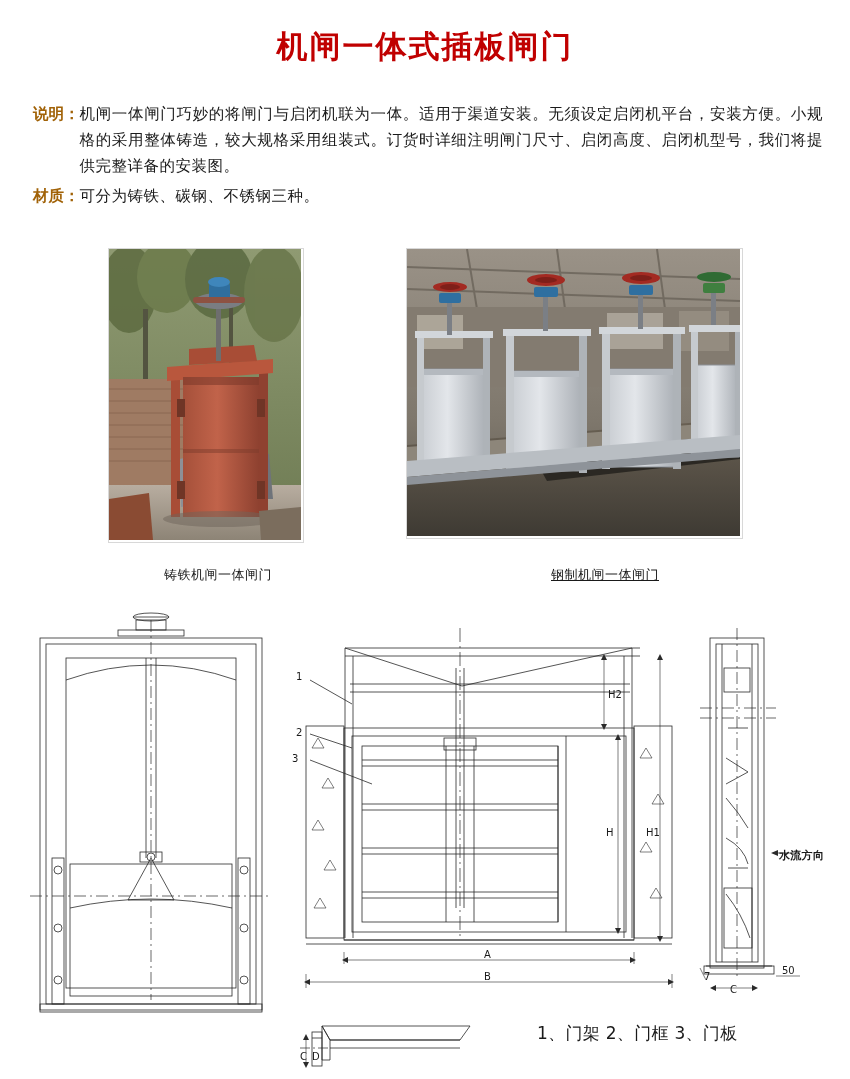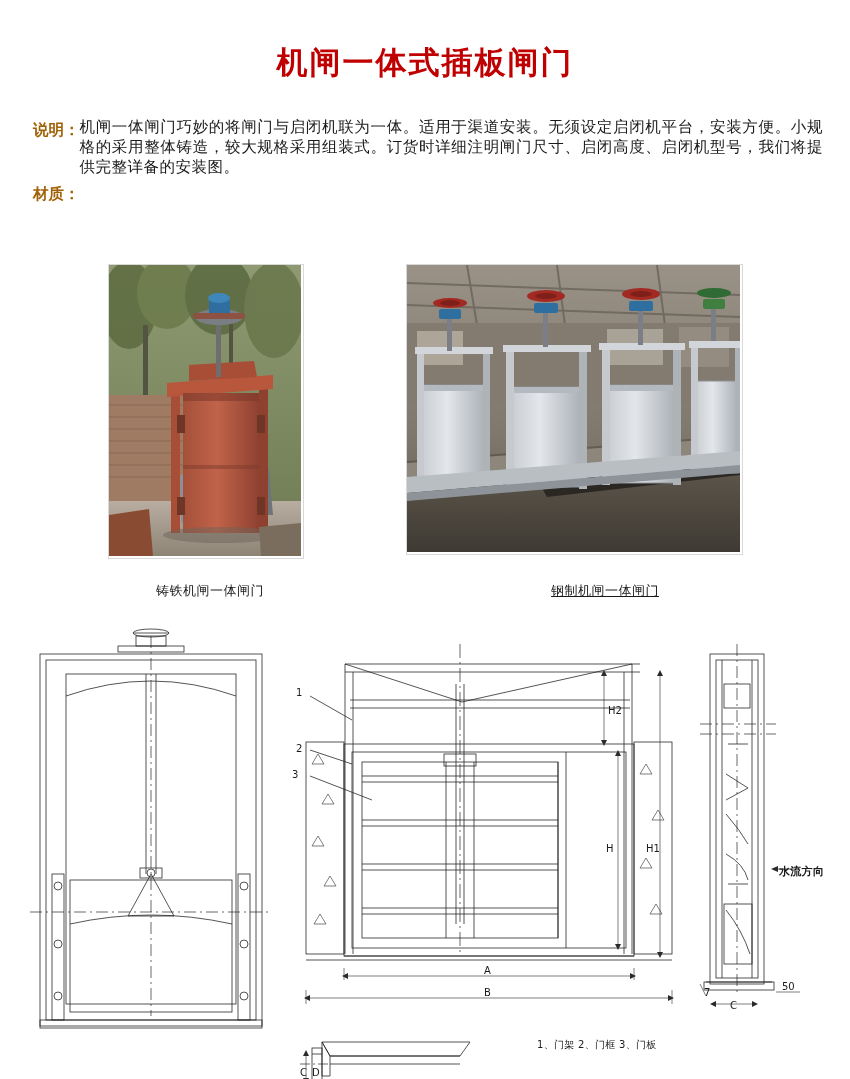--- a/index.html
+++ b/index.html
@@ -12,21 +12,20 @@
     height: 1079px;
     position: relative;
     font-family: "DejaVu Sans", "Liberation Sans", sans-serif;
     color: #1a1a1a;
     overflow: hidden;
   }
   .page {
     position: relative;
     width: 850px;
     height: 866px;
-    margin-top: 16px;
   }
   .title {
     position: absolute;
     top: 26px;
     left: 0;
     width: 850px;
     text-align: center;
     font-size: 31px;
     font-weight: bold;
     color: #c00000;
@@ -46,21 +45,21 @@
   .desc-label {
     color: #a16207;
     font-weight: bold;
     font-size: 15.5px;
     line-height: 26px;
     white-space: nowrap;
     flex: 0 0 auto;
   }
   .desc-text {
     font-size: 15.5px;
-    line-height: 20px;
+    line-height: 26px;
     color: #1a1a1a;
     text-align: justify;
     letter-spacing: 0.5px;
   }
   .photos {
     position: absolute;
     top: 248px;
     left: 0;
     width: 850px;
     height: 300px;
@@ -81,33 +80,33 @@
     top: 0;
     width: 335px;
     height: 289px;
   }
   .caption {
     position: absolute;
     font-size: 13px;
     color: #1a1a1a;
     letter-spacing: 0.5px;
   }
-  .cap1 { left: 156px; top: 566px; }
+  .cap1 { left: 164px; top: 566px; }
   .cap2 { left: 551px; top: 566px; text-decoration: underline; }
 
   .drawings {
     position: absolute;
     left: 0;
     top: 608px;
     width: 850px;
     height: 460px;
   }
   .note-line {
     position: absolute;
-    font-size: 10px;
+    font-size: 17px;
     color: #1a1a1a;
     letter-spacing: 0.3px;
   }
   .legend1 { left: 537px; top: 1022px; }
   .legend2 { left: 537px; top: 1040px; }
   .flowdir { left: 779px; top: 848px; font-size: 11px; font-weight: bold; }
 
   svg { display: block; }
   text { font-family: "DejaVu Sans", "Liberation Sans", sans-serif; }
 </style>
@@ -118,20 +117,21 @@
 
   <div class="title">机闸一体式插板闸门</div>
 
   <div class="desc-block">
     <div class="desc-row">
       <span class="desc-label">说明：</span>
       <span class="desc-text">机闸一体闸门巧妙的将闸门与启闭机联为一体。适用于渠道安装。无须设定启闭机平台，安装方便。小规格的采用整体铸造，较大规格采用组装式。订货时详细注明闸门尺寸、启闭高度、启闭机型号，我们将提供完整详备的安装图。</span>
     </div>
     <div class="desc-row" style="margin-top:4px;">
       <span class="desc-label">材质：</span>
+      <span class="desc-text">可分为铸铁、碳钢、不锈钢三种。</span>
     </div>
   </div>
 
   <div class="photos">
 
     <div class="photo photo1">
       <svg width="192" height="291" viewBox="0 0 192 291">
         <defs>
           <linearGradient id="sky1" x1="0" y1="0" x2="0" y2="1">
             <stop offset="0%" stop-color="#8f9a72"></stop>

